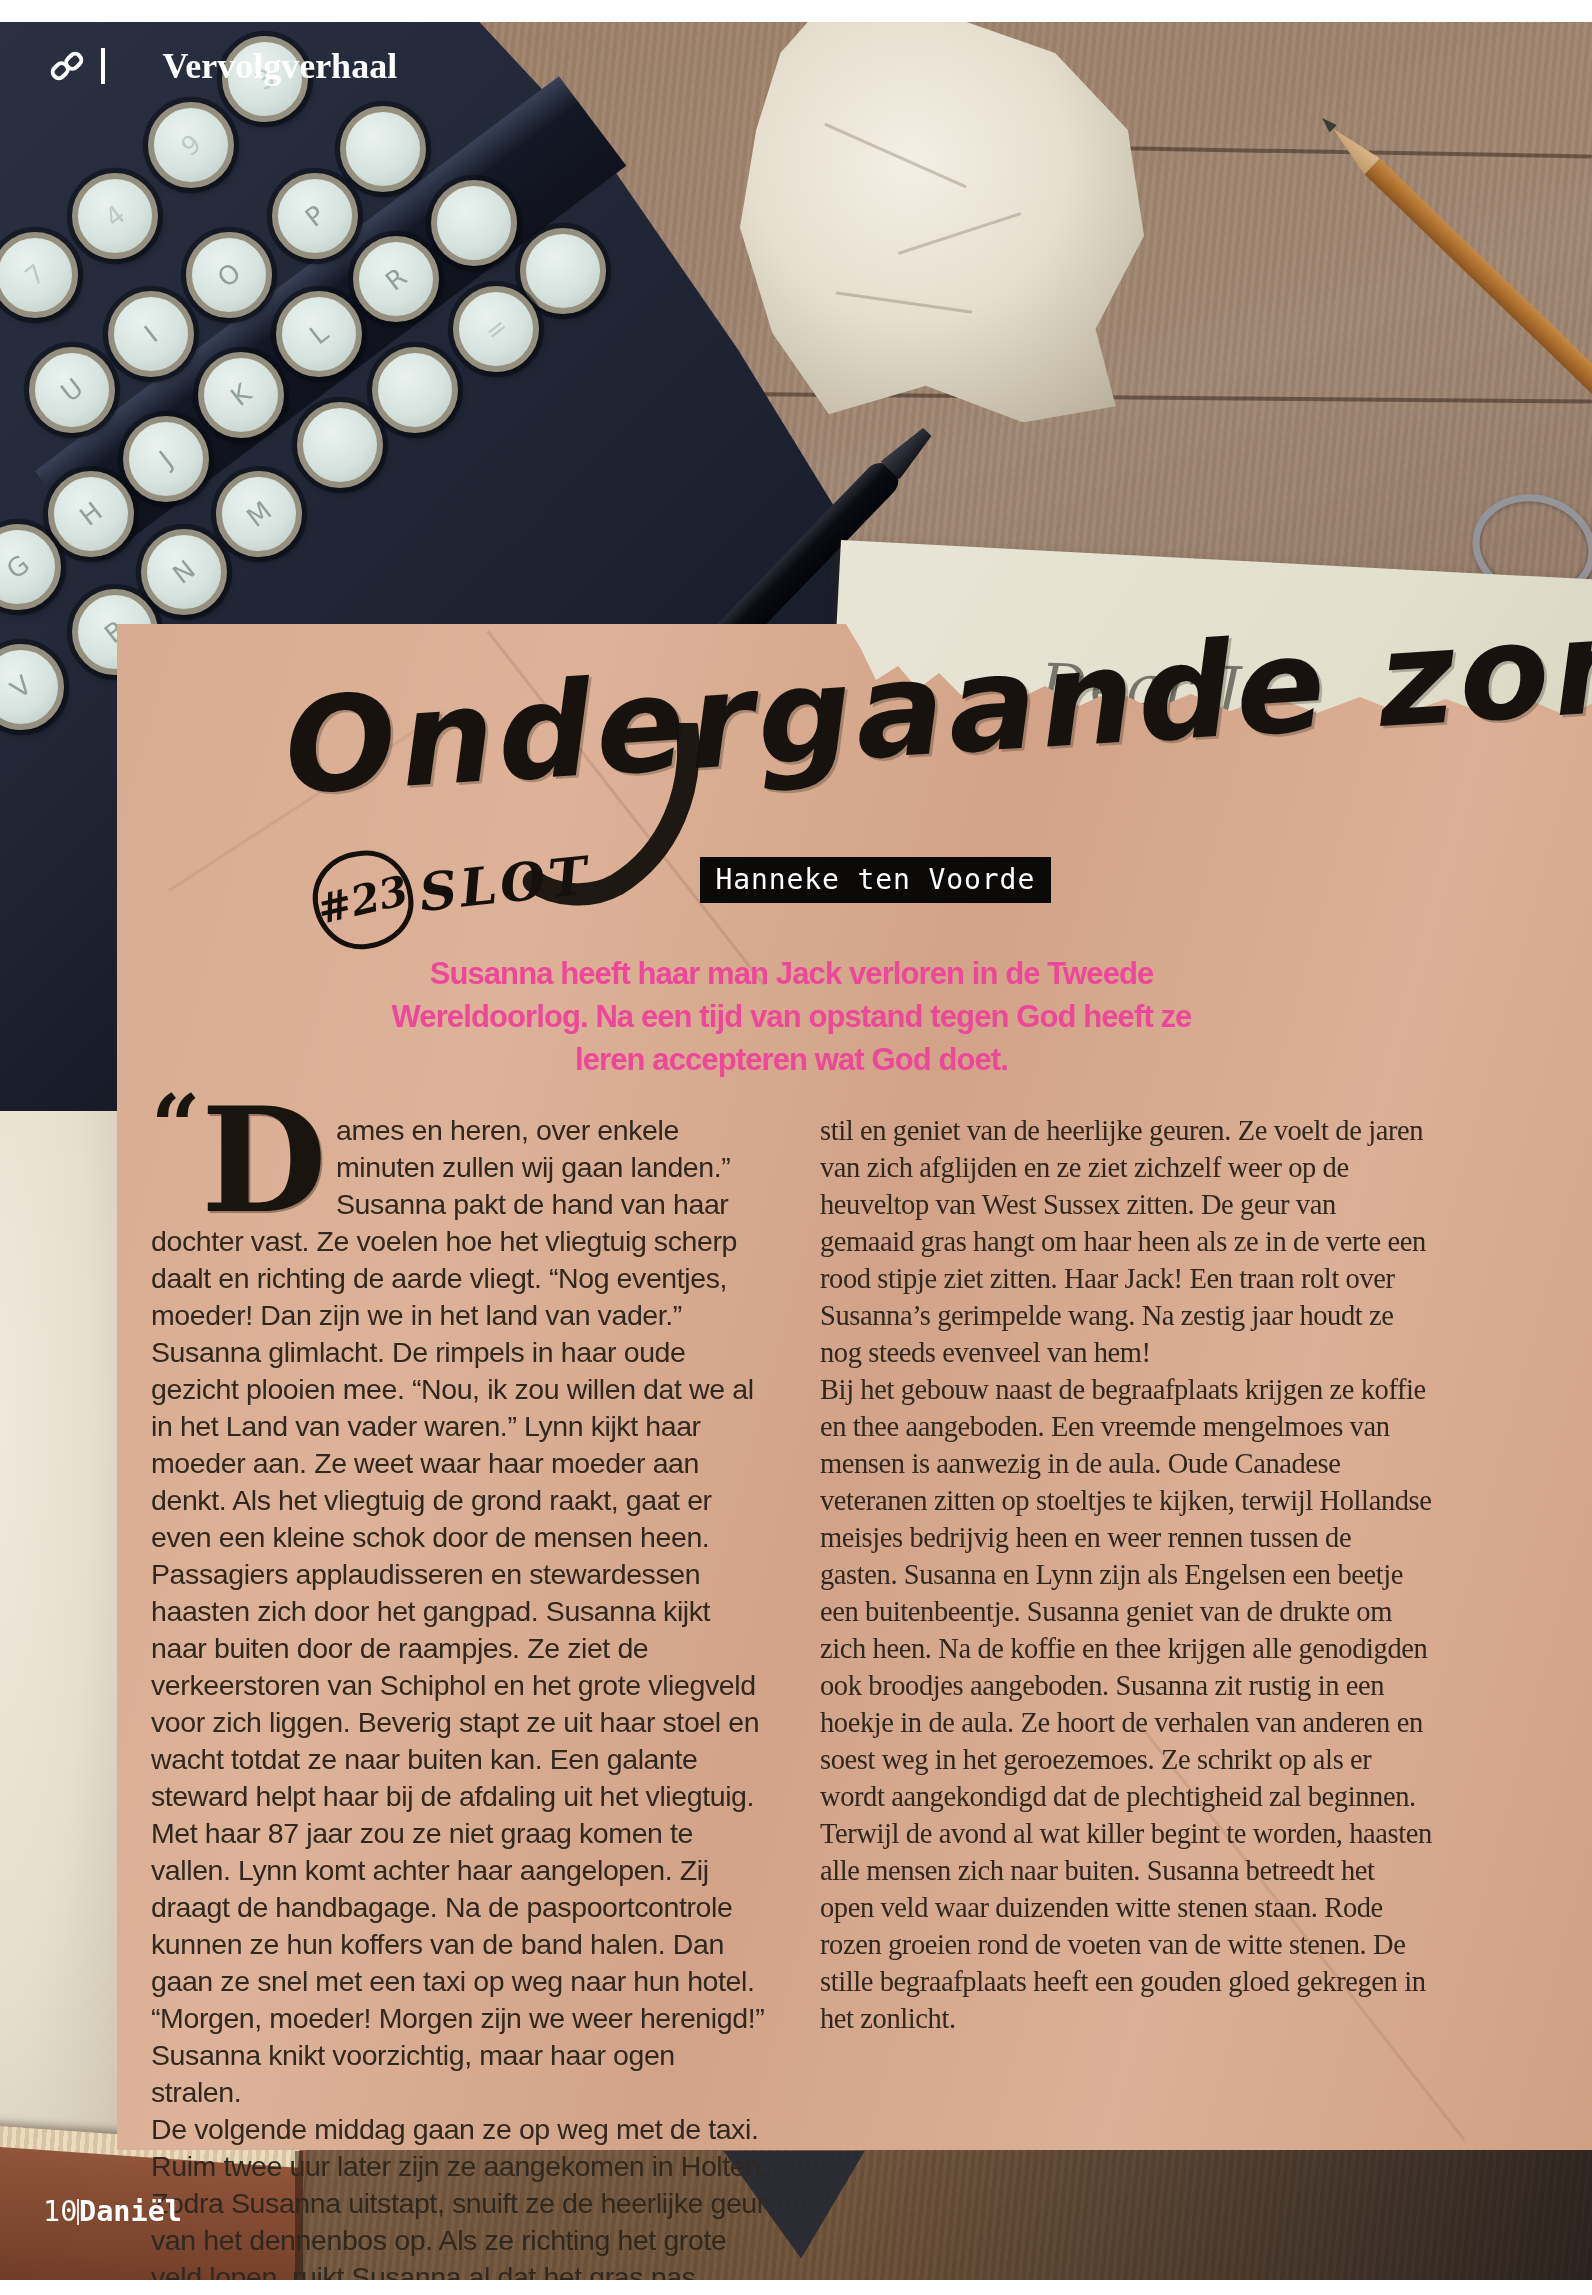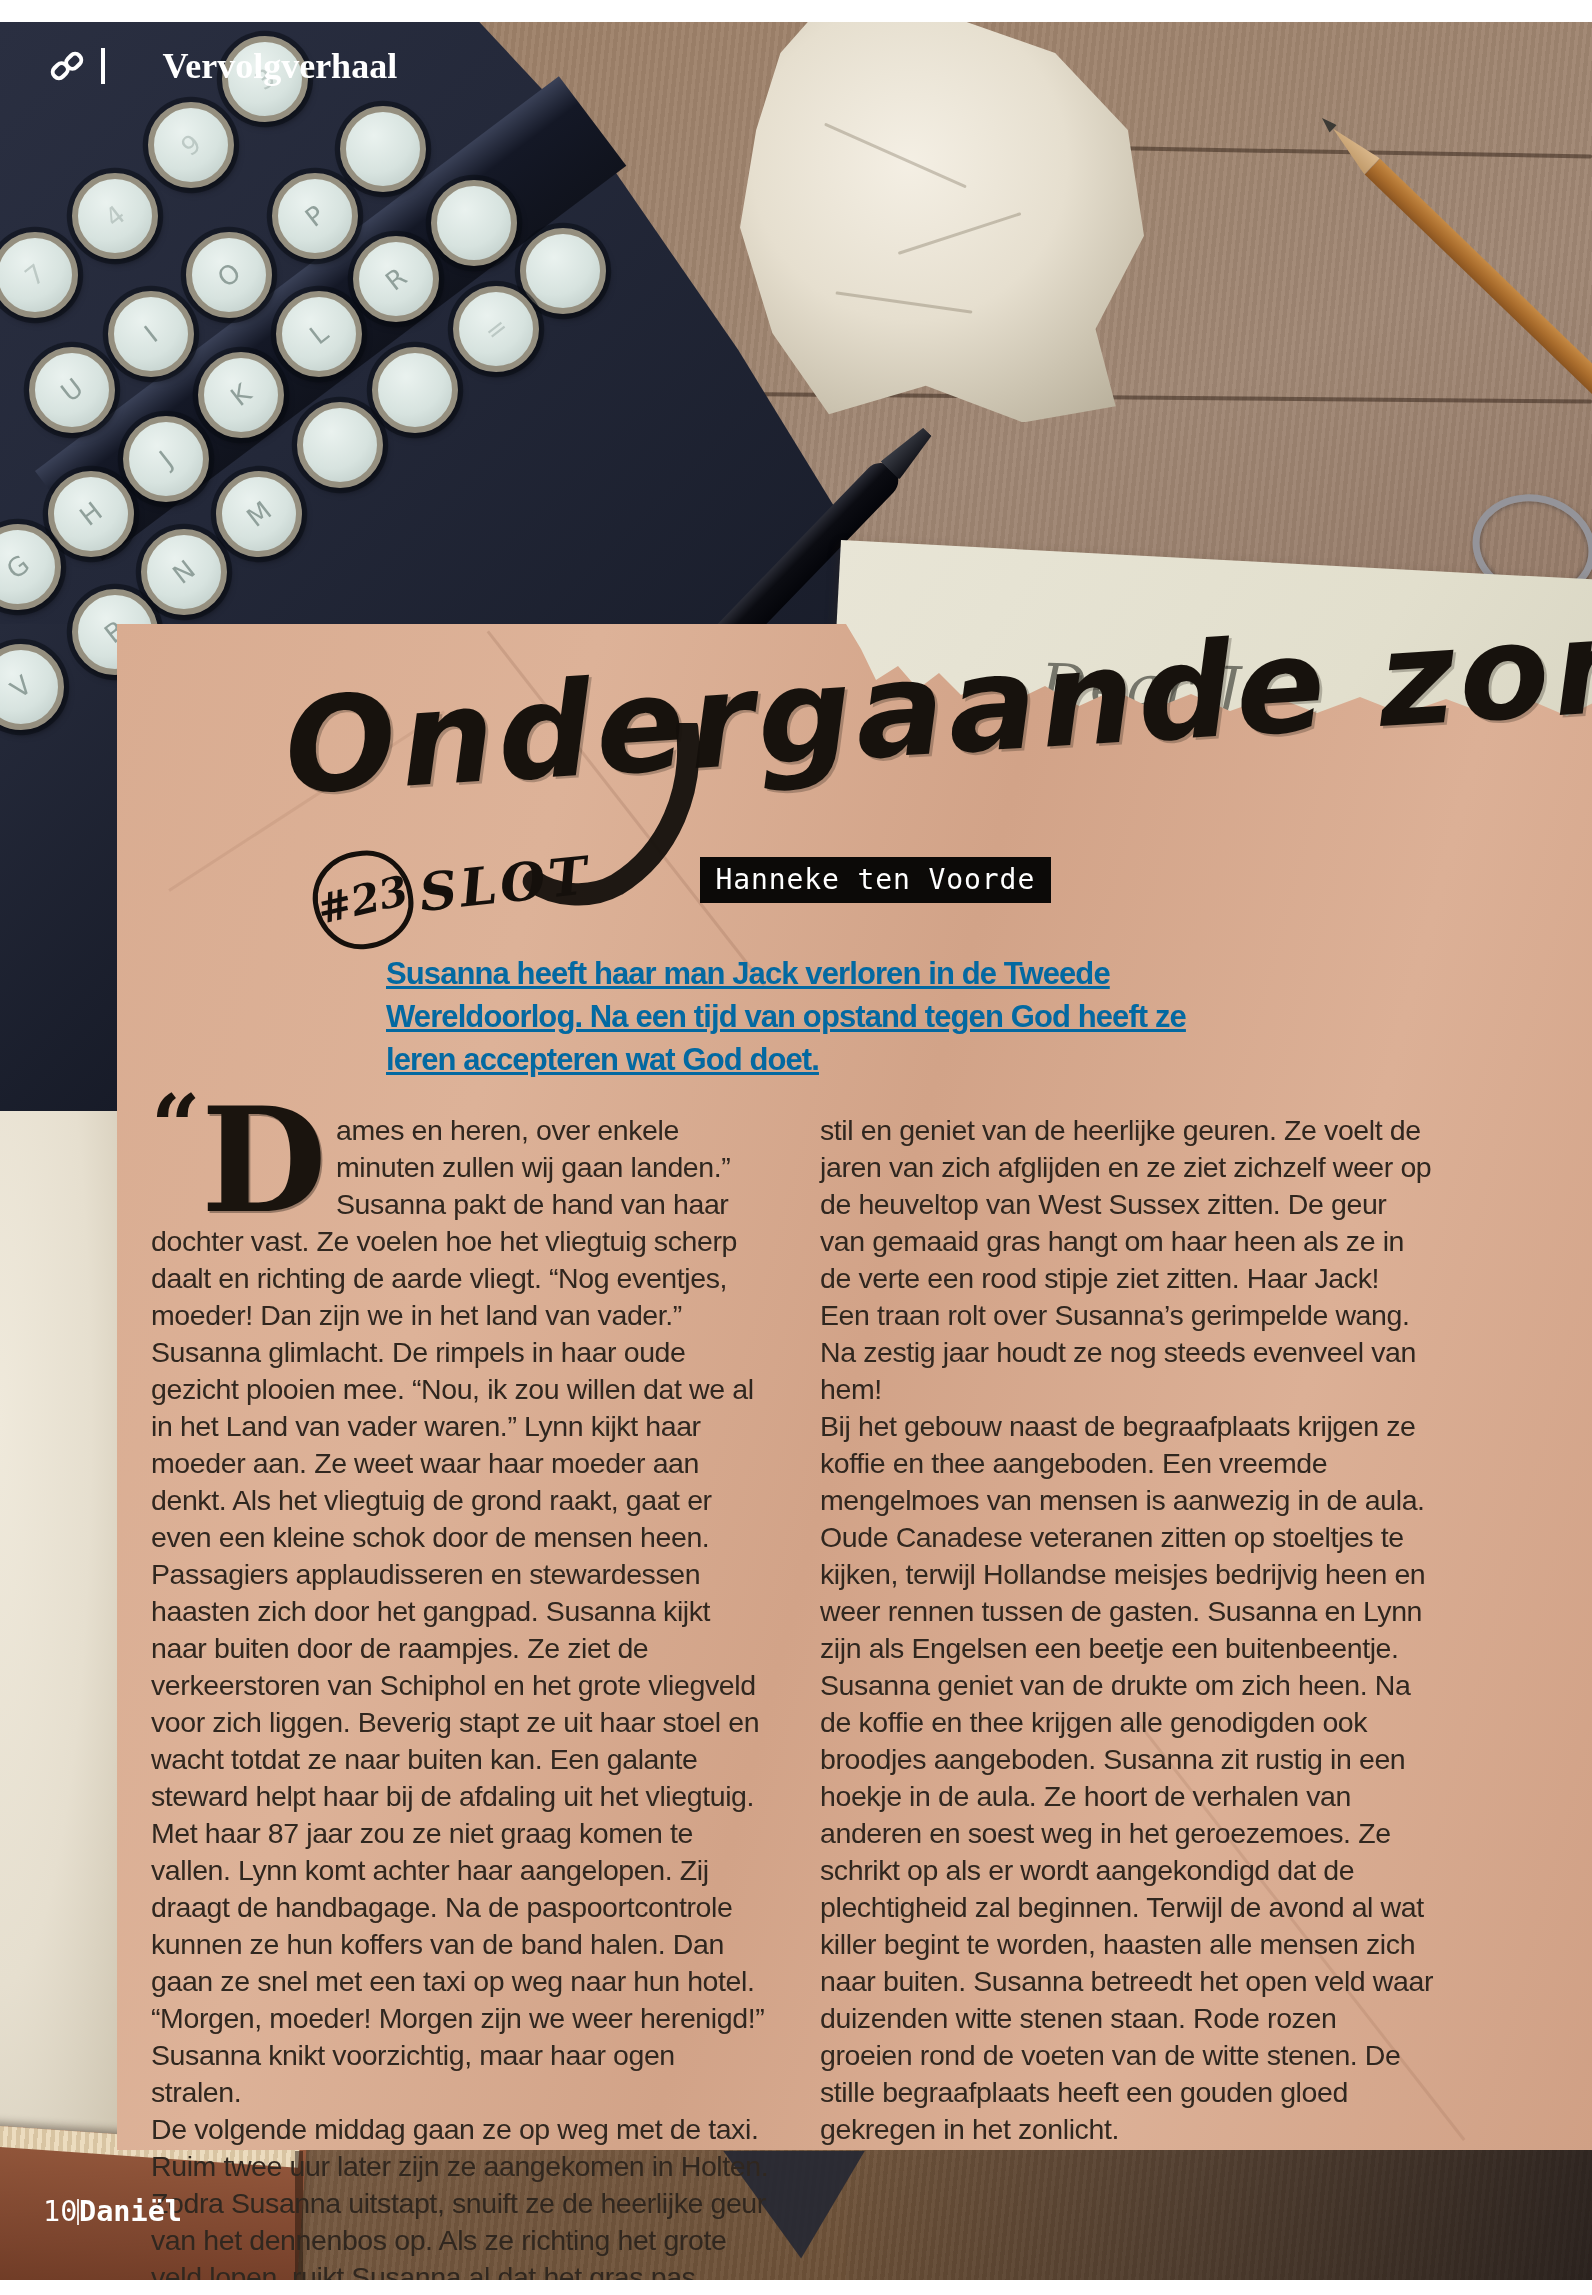--- a/index.html
+++ b/index.html
@@ -91,28 +91,28 @@
       border:5.2px solid #15100c;border-radius:50% 46% 52% 48%/48% 52% 46% 54%;
       transform:rotate(-7deg);display:flex;align-items:center;justify-content:center;}
   #episode-circle .num{font-family:"DejaVu Serif",serif;font-style:italic;font-weight:bold;
       font-size:41px;color:#15100c;transform:rotate(-6deg);}
   #slot{left:419px;top:853px;font-family:"DejaVu Serif",serif;font-style:italic;font-weight:bold;
       font-size:52px;letter-spacing:3.5px;color:#15100c;transform:rotate(-6deg);}
   #author-box{left:700px;top:857px;background:#0c0a08;color:#ffffff;
       font-family:"DejaVu Sans Mono",monospace;font-size:28px;letter-spacing:0.9px;
       padding:6px 15.5px 7px 15.5px;}
 
-  #intro{left:386px;top:952px;width:811px;
-      font-weight:bold;font-size:31px;line-height:43px;letter-spacing:-0.9px;color:#0369a1;text-decoration:underline;}
+  #intro{left:386px;top:952px;width:811px;text-align:center;
+      font-weight:bold;font-size:31px;line-height:43px;letter-spacing:-0.9px;color:#ec4899;}
 
   .body-col{position:absolute;z-index:12;font-size:28.5px;line-height:37px;letter-spacing:-0.4px;
       color:#30271f;text-align:left;}
   .body-col p{margin:0;}
   #col1{left:151px;top:1112px;width:621px;}
-  #col2{left:820px;top:1112px;width:614px;}
+  #col2{left:820px;top:1112px;width:614px;font-family:Liberation Serif, serif;}
 
   .dropcap{float:left;width:185px;height:111px;position:relative;}
   .dc-quote{position:absolute;left:0;top:-5.2px;font-family:"DejaVu Serif",serif;
       font-weight:bold;font-size:86px;color:#1a140e;letter-spacing:-8.6px;}
   .dc-letter{position:absolute;left:50px;top:-21px;font-family:"DejaVu Serif",serif;
       font-weight:bold;font-size:145px;line-height:138px;color:#1a140e;
       text-shadow:1.7px 1.7px 0 rgba(26,20,14,.35);}
 
   
   #book{position:absolute;left:-19px;top:2114px;width:319px;height:198px;z-index:6;

